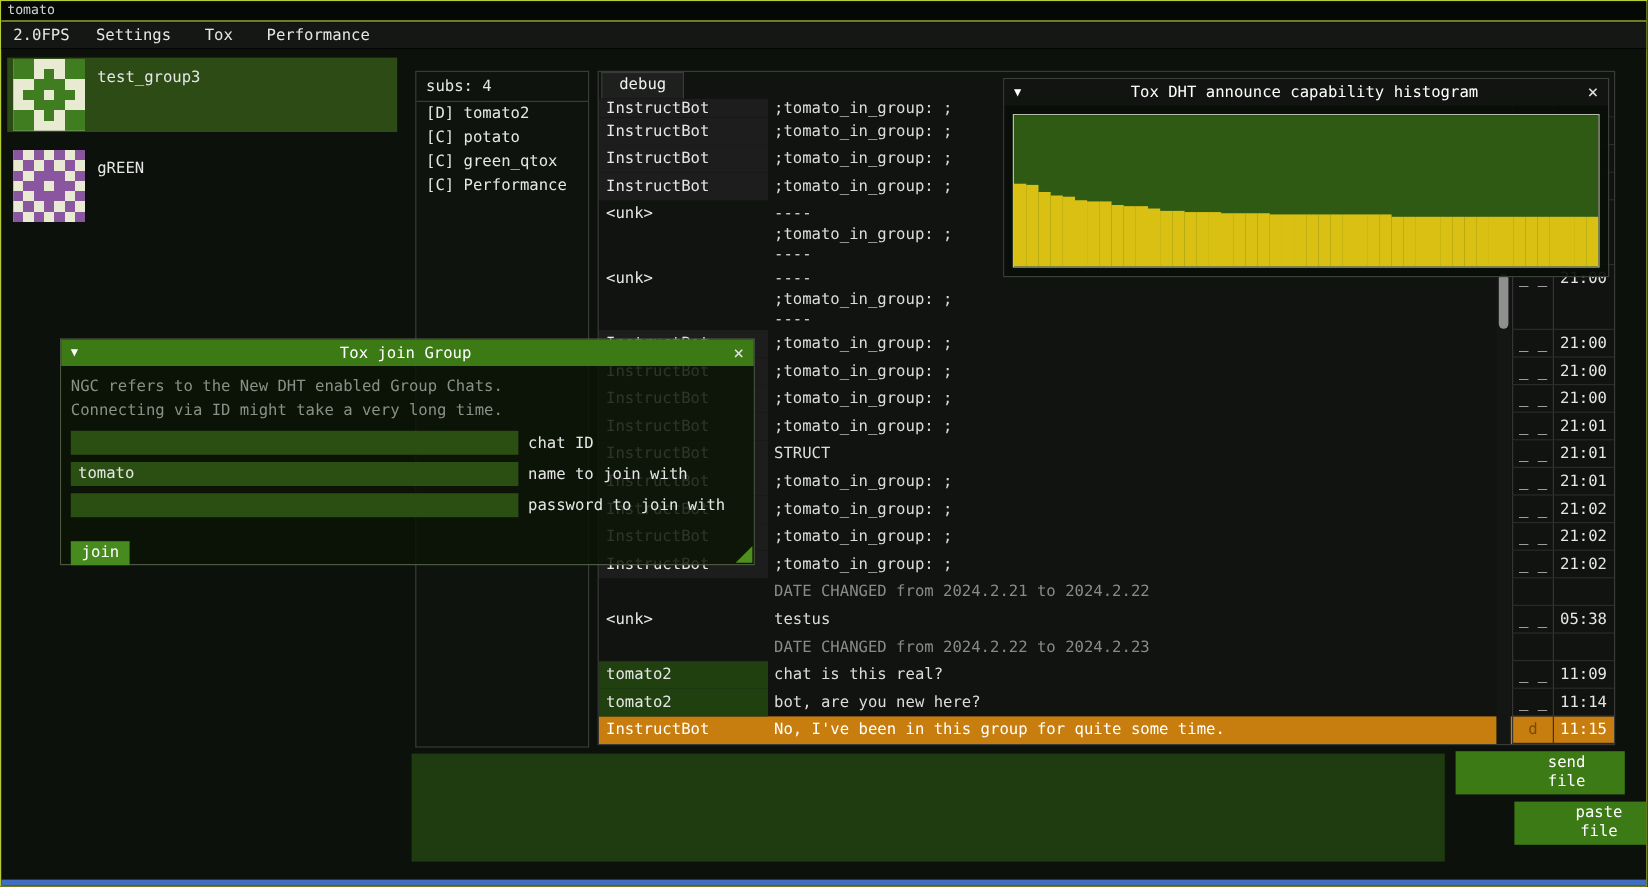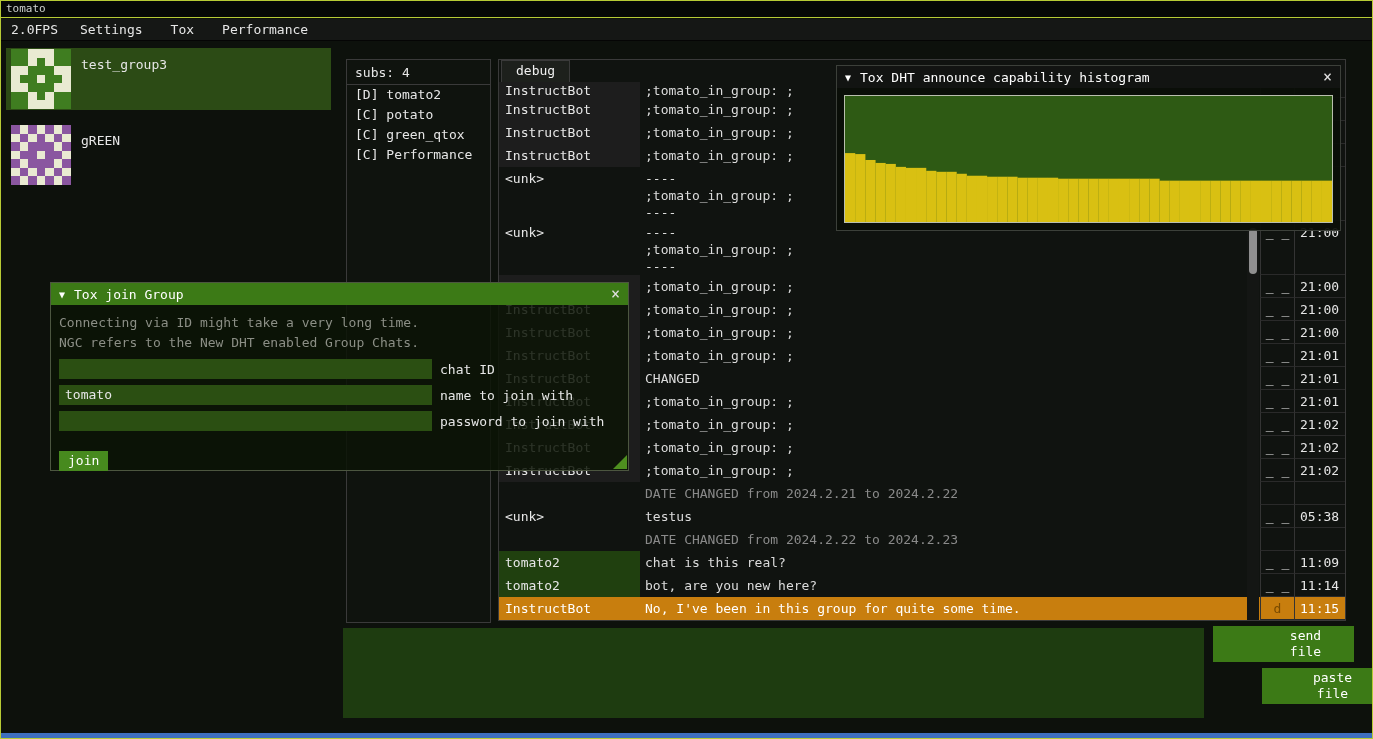--- a/index.html
+++ b/index.html
@@ -60,21 +60,21 @@
   .composer-input { position:absolute; left:342px; top:627px; width:861px; height:90px;
     background:var(--composer,#1e3c10); padding:4px 6px; z-index:3; }
   .green-btn { background:var(--accent,#3c7a16); color:#fff; display:flex; align-items:center;
     justify-content:center; text-align:center; white-space:pre-line; line-height:16px; cursor:default; }
   .btn-send  { position:absolute; left:1212px; top:625px; width:141px; height:36px;padding-left:44px; }
   .btn-paste { position:absolute; left:1261px; top:667px; width:141px; height:36px; }
   
   .win { position:absolute; border:1px solid #4c5640; }
   .win-titlebar { height:22px; display:flex; align-items:center; padding:0 8px; color:#fff; }
   .win-collapse { font-size:10px; margin-right:9px; }
-  .win-title { flex:1; white-space:nowrap; overflow:hidden; }
+  .win-title { flex:1; white-space:nowrap; overflow:hidden;text-align:center; }
   .win-close { width:18px; text-align:right; font-size:15px; color:#e0e0e0; cursor:default; }
   .join-window { left:49px; top:281px; width:579px; height:189px; z-index:30; }
   .join-window .win-titlebar { background:var(--accent,#3c7a16); }
   .join-body { position:absolute; top:22px; left:0; right:0; bottom:0;
     background:rgba(12,20,6,0.85); padding:8px; }
   .join-info { color:#8c8f86; line-height:20px; white-space:nowrap; }
   .field-row { display:flex; align-items:center; margin-top:6px; height:20px; }
   .field-input { width:373px; height:20px; background:var(--field,#2b4f12); line-height:20px;
     padding:0 6px; margin-right:8px; flex:none; overflow:hidden; }
   .field-label { white-space:nowrap; }
@@ -268,21 +268,21 @@
 
   <div class="row nb-gray">
     <div class="cell name">InstructBot</div>
     <div class="cell msg">;tomato_in_group: ;</div>
     <div class="cell marks">_ _</div>
     <div class="cell time">21:01</div>
   </div>
 
   <div class="row nb-gray">
     <div class="cell name">InstructBot</div>
-    <div class="cell msg">CHANGED</div>
+    <div class="cell msg">STRUCT</div>
     <div class="cell marks">_ _</div>
     <div class="cell time">21:01</div>
   </div>
 
   <div class="row nb-gray">
     <div class="cell name">InstructBot</div>
     <div class="cell msg">;tomato_in_group: ;</div>
     <div class="cell marks">_ _</div>
     <div class="cell time">21:01</div>
   </div>
@@ -427,22 +427,22 @@
     </div>
   </div>
 
   <div class="win join-window">
     <div class="win-titlebar">
       <span class="win-collapse">▼</span>
       <span class="win-title">Tox join Group</span>
       <span class="win-close">×</span>
     </div>
     <div class="join-body">
+      <div class="join-info">NGC refers to the New DHT enabled Group Chats.</div>
       <div class="join-info">Connecting via ID might take a very long time.</div>
-      <div class="join-info">NGC refers to the New DHT enabled Group Chats.</div>
       <div>
   <div class="field-row">
     <div class="field-input"></div>
     <div class="field-label">chat ID</div>
   </div>
 
   <div class="field-row">
     <div class="field-input">tomato</div>
     <div class="field-label">name to join with</div>
   </div>

